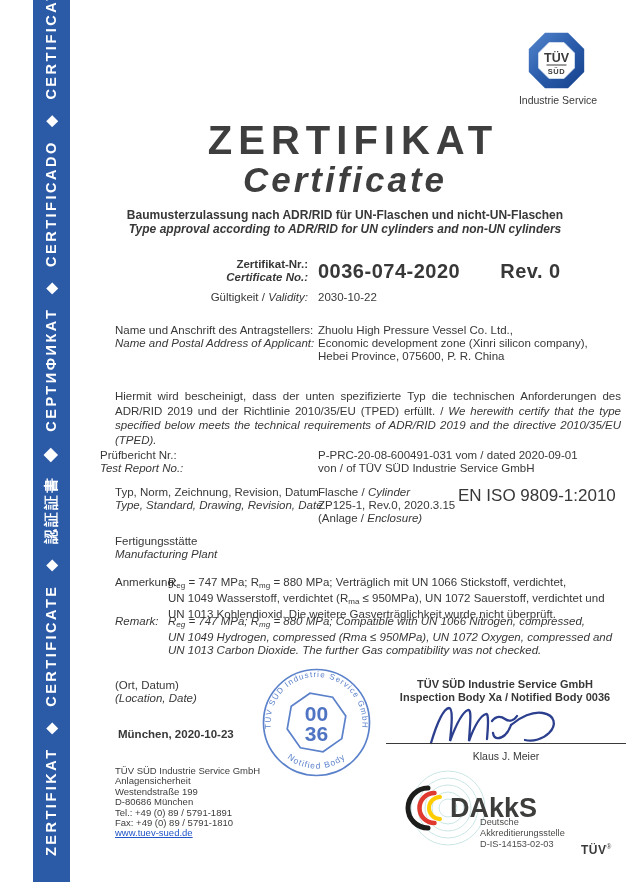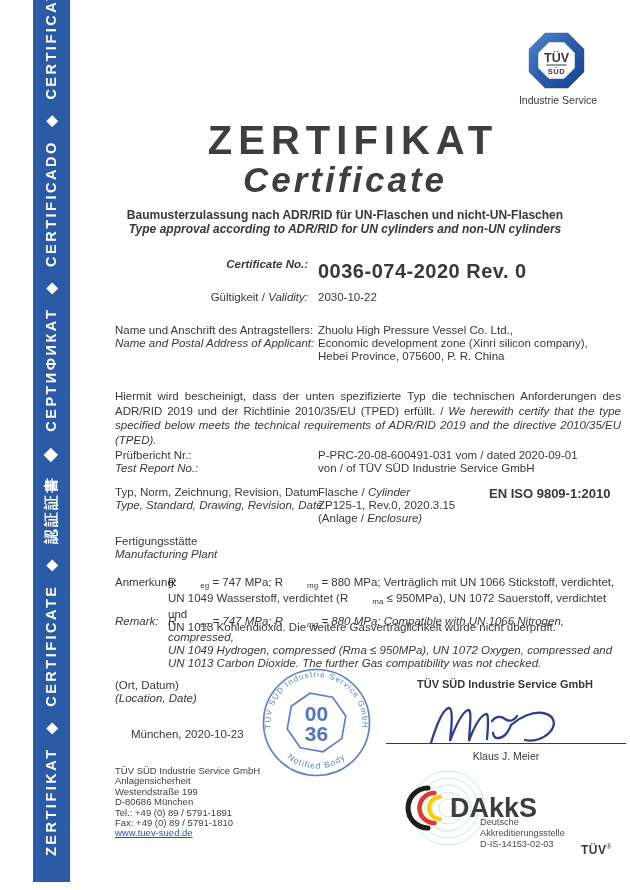--- a/index.html
+++ b/index.html
@@ -24,28 +24,28 @@
   
   .title-de { left:68px; top:118px; width:570px; text-align:center; font-size:40px; font-weight:bold; letter-spacing:6px; color:#3e3e3e; }
   .title-en { left:60px; top:160px; width:570px; text-align:center; font-size:35px; font-weight:bold; font-style:italic; letter-spacing:3px; color:#3e3e3e; }
   .subtitle { left:60px; top:209px; width:570px; text-align:center; font-size:12px; font-weight:bold; line-height:13.5px; }
 
   .fs { font-size:11.5px; line-height:13px; }
   .lbl-right { left:115px; width:193px; text-align:right; }
   .val-col { left:318px; }
 
   .certno-val { left:318px; top:258px; font-size:20px; font-weight:bold; letter-spacing:0.5px; line-height:26px; }
-  .certno-val .rev { margin-left:6px; }
+  .certno-val .rev { margin-left:40px; }
 
   .statement { left:115px; top:389px; width:506px; font-size:11.5px; line-height:14.6px; text-align:justify; }
 
-  .std-col { left:489px; top:486px; font-size:13px; font-weight:bold; }
+  .std-col { left:458px; top:486px; font-size:17px; font-weight:normal; }
 
   .remark-txt { width:452px; }
-  .subsc { font-size:8px; vertical-align:-2px;margin-left:24px; }
+  .subsc { font-size:8px; vertical-align:-2px; }
 
   .sig-head { left:385px; top:678px; width:240px; text-align:center; font-size:11px; font-weight:bold; line-height:13px; }
   .sig-line { left:386px; top:743px; width:240px; border-top:1.5px solid #3a3a3a; height:0; }
   .sig-name { left:386px; top:750px; width:240px; text-align:center; font-size:10.5px; }
 
   .footer { left:115px; top:766px; font-size:9.5px; line-height:10.4px; color:#3c3c3c; }
   .footer a { color:#2156c8; }
 
   .industrie { left:503px; top:94px; width:110px; text-align:center; font-size:10.5px; color:#3a3a3a; }
 
@@ -79,20 +79,21 @@
   <div class="abs industrie">Industrie Service</div>
 
   <div class="abs title-de">ZERTIFIKAT</div>
   <div class="abs title-en">Certificate</div>
   <div class="abs subtitle">
     <div>Baumusterzulassung nach ADR/RID für UN-Flaschen und nicht-UN-Flaschen</div>
     <div class="it">Type approval according to ADR/RID for UN cylinders and non-UN cylinders</div>
   </div>
 
   <div class="abs fs lbl-right" style="top:258px; font-weight:bold;">
+    <div>Zertifikat-Nr.:</div>
     <div class="it">Certificate No.:</div>
   </div>
   <div class="abs certno-val">
     <span>0036-074-2020</span><span class="rev">Rev. 0</span>
   </div>
 
   <div class="abs fs lbl-right" style="top:291px;">
     <span>Gültigkeit /</span> <span class="it">Validity:</span>
   </div>
   <div class="abs fs val-col" style="top:291px;">2030-10-22</div>
@@ -105,21 +106,21 @@
     <div>Zhuolu High Pressure Vessel Co. Ltd.,</div>
     <div>Economic development zone (Xinri silicon company),</div>
     <div>Hebei Province, 075600, P. R. China</div>
   </div>
 
   <p class="abs statement" style="margin:0;">
     <span>Hiermit wird bescheinigt, dass der unten spezifizierte Typ die technischen Anforderungen des ADR/RID 2019 und der Richtlinie 2010/35/EU (TPED) erfüllt. /</span>
     <span class="it">We herewith certify that the type specified below meets the technical requirements of ADR/RID 2019 and the directive 2010/35/EU (TPED).</span>
   </p>
 
-  <div class="abs fs" style="left:115px; top:449px;">
+  <div class="abs fs" style="left:100px; top:449px;">
     <div>Prüfbericht Nr.:</div>
     <div class="it">Test Report No.:</div>
   </div>
   <div class="abs fs val-col" style="top:449px;">
     <div>P-PRC-20-08-600491-031 vom / dated 2020-09-01</div>
     <div>von / of TÜV SÜD Industrie Service GmbH</div>
   </div>
 
   <div class="abs fs" style="left:115px; top:486px;">
     <div>Typ, Norm, Zeichnung, Revision, Datum</div>
@@ -147,21 +148,21 @@
   <div class="abs fs it remark-txt" style="left:168px; top:615px;">
       <div><span>R</span><span class="subsc">eg</span><span> = 747 MPa; R</span><span class="subsc">mg</span><span> = 880 MPa; Compatible with UN 1066 Nitrogen, compressed,</span></div>
       <div><span>UN 1049 Hydrogen, compressed (Rma ≤ 950MPa), UN 1072 Oxygen, compressed and</span></div>
       <div><span>UN 1013 Carbon Dioxide. The further Gas compatibility was not checked.</span></div>
     </div>
 
   <div class="abs fs" style="left:115px; top:679px;">
     <div>(Ort, Datum)</div>
     <div class="it">(Location, Date)</div>
   </div>
-  <div class="abs fs" style="left:131px; top:728px;">München, 2020-10-23</div>
+  <div class="abs fs" style="left:118px; top:728px;font-weight:bold;">München, 2020-10-23</div>
 
   <div class="abs" style="left:260px; top:666px; width:113px; height:113px; opacity:0.92;">
     <svg width="113" height="113" viewBox="-56.5 -56.5 113 113" font-family="Liberation Sans, sans-serif">
       <defs>
         <path id="arcTop" d="M -45 10 A 46 46 0 1 1 45 10"></path>
         <path id="arcBot" d="M -38 26 A 46 46 0 0 0 38 26"></path>
       </defs>
       <circle cx="0" cy="0" r="53" fill="none" stroke="#4d77c6" stroke-width="1.7"></circle>
       <polygon points="27.7,11.5 11.5,27.7 -11.5,27.7 -27.7,11.5 -27.7,-11.5 -11.5,-27.7 11.5,-27.7 27.7,-11.5" transform="rotate(10)" fill="none" stroke="#4d77c6" stroke-width="1.7"></polygon>
       <text font-size="8" letter-spacing="1.1" fill="#4d77c6">
@@ -170,20 +171,21 @@
       <text font-size="8.5" letter-spacing="1" fill="#4d77c6">
         <textPath href="#arcBot" startOffset="50%" text-anchor="middle">Notified Body</textPath>
       </text>
       <text x="0" y="-2" text-anchor="middle" font-size="21" font-weight="bold" fill="#4169bf">00</text>
       <text x="0" y="18" text-anchor="middle" font-size="21" font-weight="bold" fill="#4169bf">36</text>
     </svg>
   </div>
 
   <div class="abs sig-head">
     <div>TÜV SÜD Industrie Service GmbH</div>
+    <div>Inspection Body Xa / Notified Body 0036</div>
   </div>
   <div class="abs" style="left:425px; top:701px; width:150px; height:45px;">
     <svg width="150" height="45" viewBox="0 0 150 45" fill="none" stroke="#2c3f8e" stroke-width="2.3" stroke-linecap="round">
       <path d="M6 42 C12 22 18 8 24 7 C28 7 27 22 25 40 C31 24 37 11 43 9 C47 8 45 23 44 40 C49 26 55 15 61 13 C64 12 63 26 62 38"></path>
       <path d="M67 20 C71 15 76 15 80 18 C84 21 89 20 92 15"></path>
       <path d="M68 32 C69 38 74 39 80 34 C83 31 85 27 86 24"></path>
       <path d="M86 24 C95 16 108 10 118 12 C130 14 132 24 124 32 C118 38 108 41 100 39"></path>
     </svg>
   </div>
   <div class="abs sig-line"></div>

